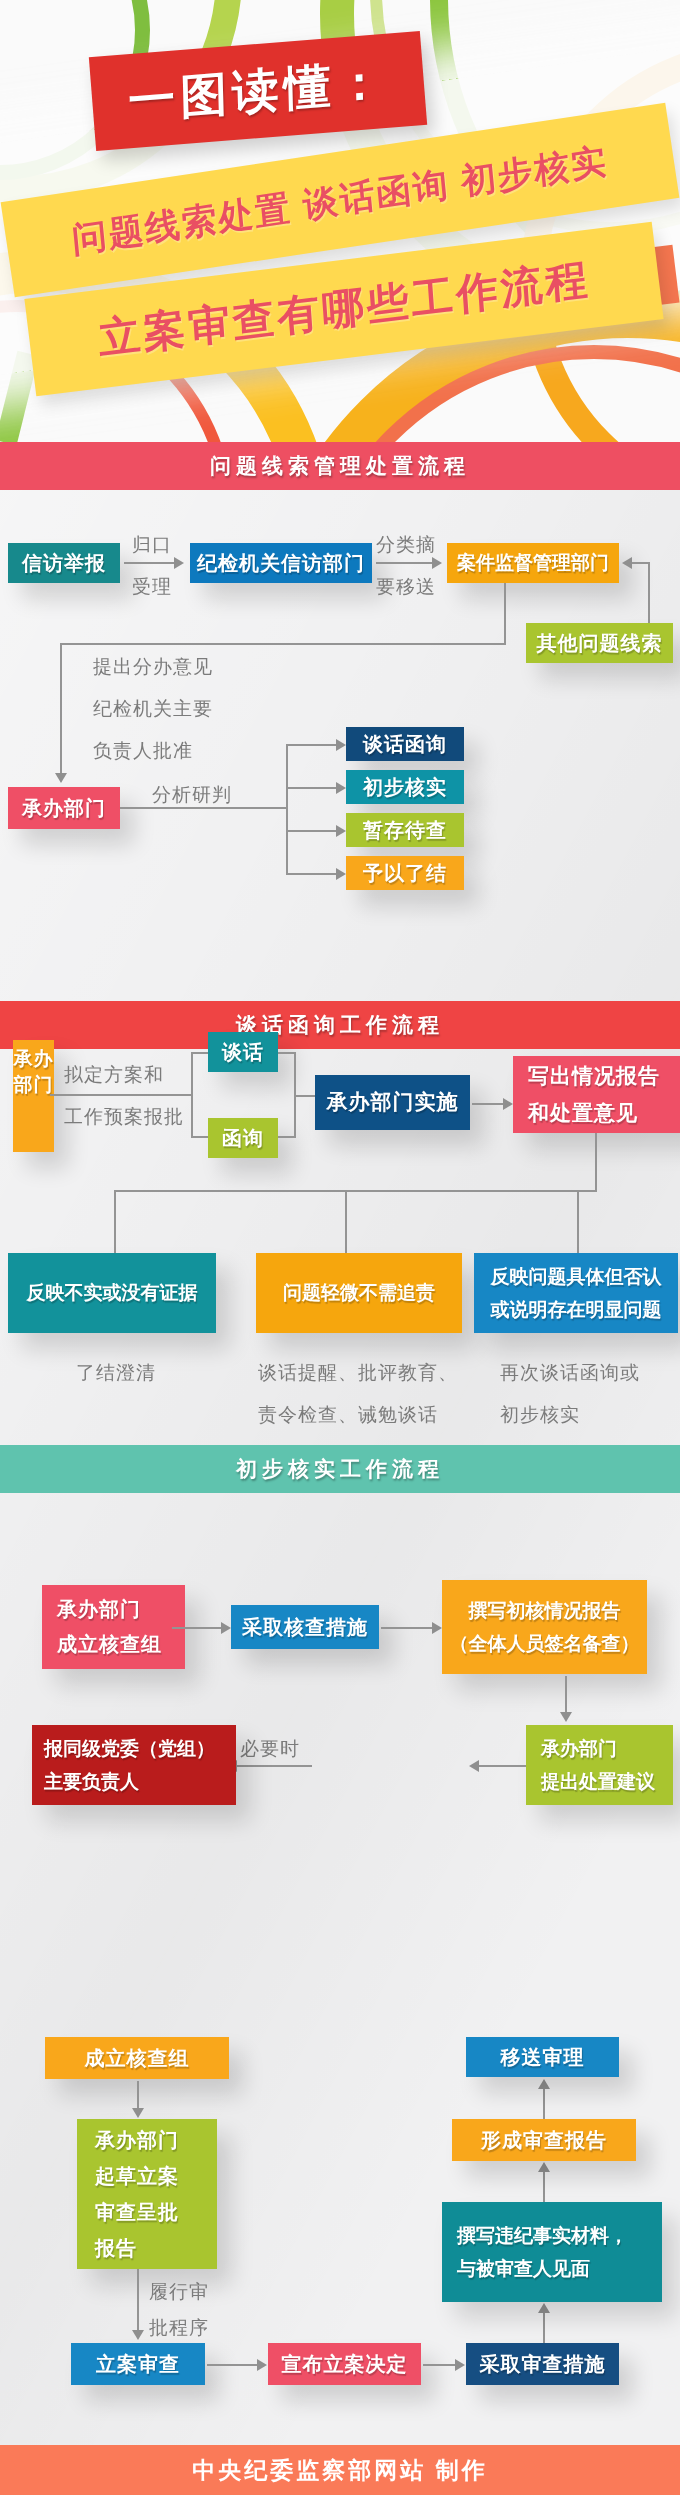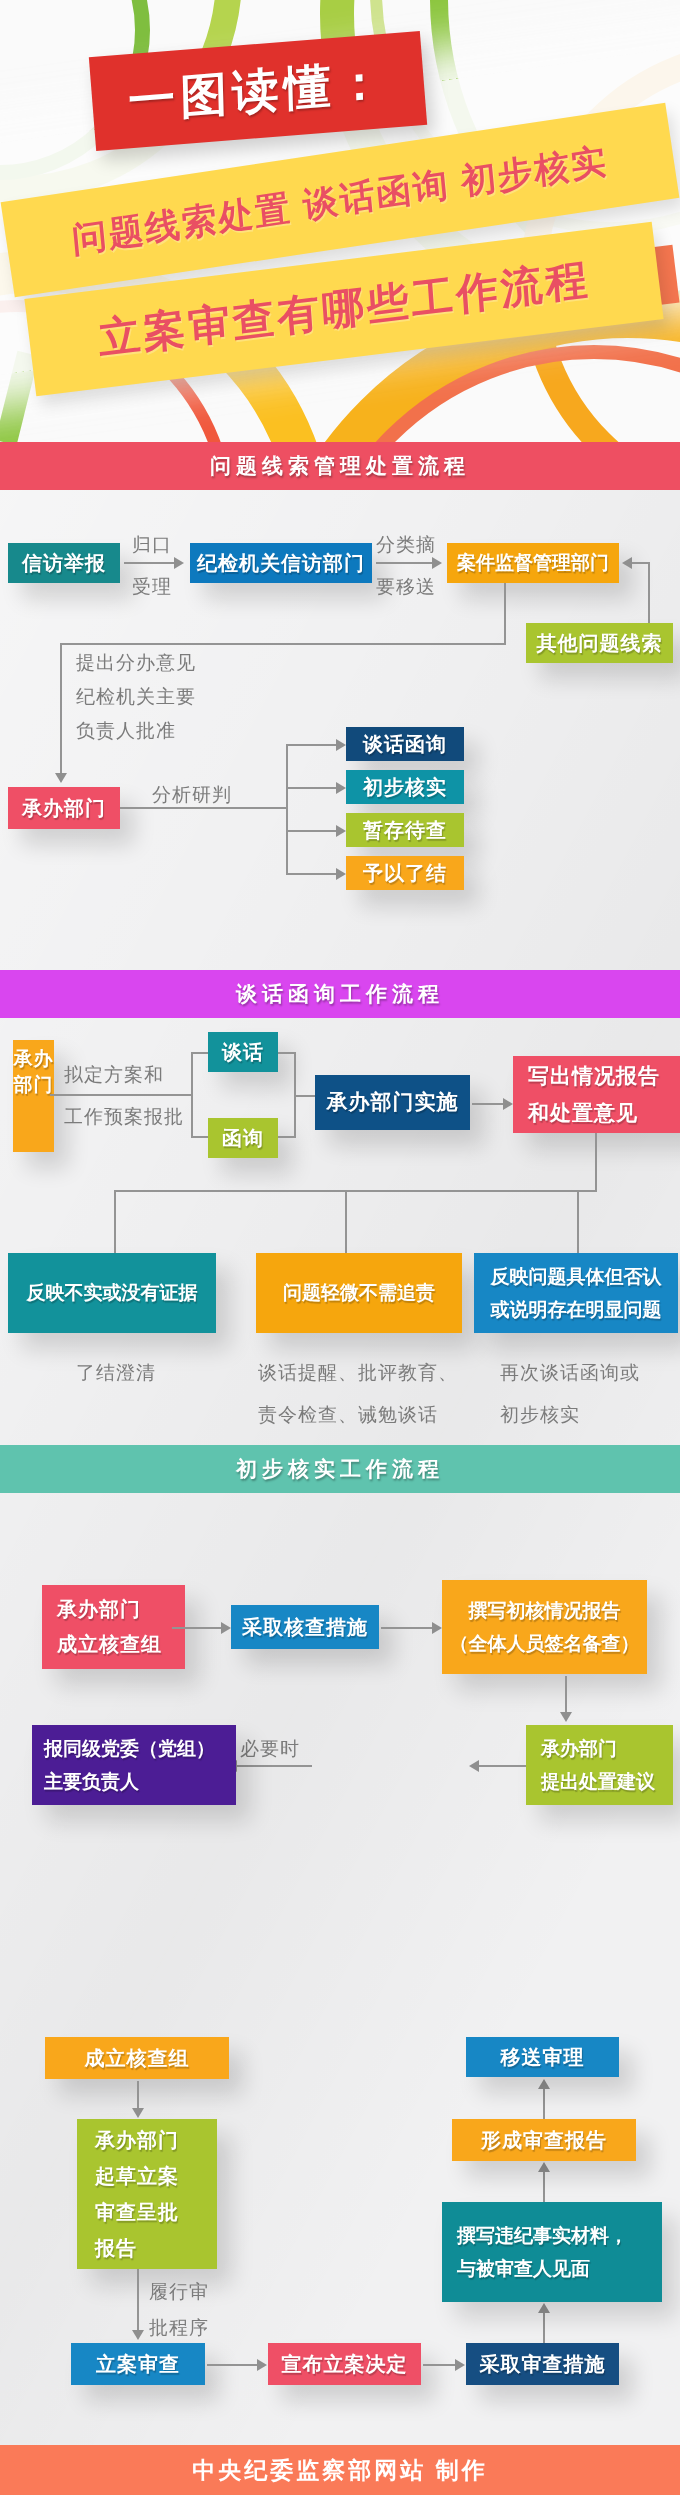--- a/index.html
+++ b/index.html
@@ -95,42 +95,42 @@
   <div class="bx small" style="left:447px;top:543px;width:172px;height:40px;background:#f6a60d;">案件监督管理部门</div>
   <i class="ar l" style="left:622px;top:557px;"></i>
   <i class="hl" style="left:632px;top:562px;width:18px;"></i>
   <i class="vl" style="left:648px;top:562px;height:61px;"></i>
   <div class="bx" style="left:526px;top:623px;width:147px;height:40px;background:#a9c52f;">其他问题线索</div>
 
   <i class="vl" style="left:504px;top:583px;height:60px;"></i>
   <i class="hl" style="left:60px;top:643px;width:446px;"></i>
   <i class="vl" style="left:60px;top:643px;height:130px;"></i>
   <i class="ar d" style="left:55px;top:773px;"></i>
-  <div class="note" style="left:76px;top:646px;line-height:34px;">提出分办意见
+  <div class="note" style="left:93px;top:646px;line-height:42px;">提出分办意见
 纪检机关主要
 负责人批准</div>
   <div class="bx" style="left:8px;top:787px;width:112px;height:42px;background:#ef4f66;">承办部门</div>
 
   <div class="note" style="left:152px;top:774px;">分析研判</div>
   <i class="hl" style="left:120px;top:807px;width:167px;"></i>
   <i class="vl" style="left:286px;top:744px;height:130px;"></i>
   <i class="hl" style="left:286px;top:744px;width:50px;"></i>
   <i class="ar r" style="left:336px;top:739px;"></i>
   <i class="hl" style="left:286px;top:787px;width:50px;"></i>
   <i class="ar r" style="left:336px;top:782px;"></i>
   <i class="hl" style="left:286px;top:830px;width:50px;"></i>
   <i class="ar r" style="left:336px;top:825px;"></i>
   <i class="hl" style="left:286px;top:873px;width:50px;"></i>
   <i class="ar r" style="left:336px;top:868px;"></i>
   <div class="bx" style="left:346px;top:727px;width:118px;height:34px;background:#114a7b;">谈话函询</div>
   <div class="bx" style="left:346px;top:770px;width:118px;height:34px;background:#0e93a6;">初步核实</div>
   <div class="bx" style="left:346px;top:813px;width:118px;height:34px;background:#a9c52f;">暂存待查</div>
   <div class="bx" style="left:346px;top:856px;width:118px;height:34px;background:#f9a71b;">予以了结</div>
 
-  <div class="banner" style="top:970px;background:#d946ef;">谈话函询工作流程</div>
+  <div class="banner" style="top:1001px;background:#ef4444;">谈话函询工作流程</div>
 
   <div class="bx vert" style="left:13px;top:1040px;width:41px;height:100px;background:#f9a71b;">承办部门</div>
   <div class="note" style="left:64px;top:1054px;">拟定方案和
 工作预案报批</div>
   <i class="hl" style="left:50px;top:1094px;width:142px;"></i>
   <i class="vl" style="left:191px;top:1052px;height:86px;"></i>
   <i class="hl" style="left:191px;top:1052px;width:17px;"></i>
   <i class="hl" style="left:191px;top:1136px;width:17px;"></i>
   <div class="bx" style="left:208px;top:1032px;width:70px;height:40px;background:#12929b;">谈话</div>
   <div class="bx" style="left:208px;top:1118px;width:70px;height:40px;background:#a9c52f;">函询</div>
@@ -172,21 +172,21 @@
 （全体人员签名备查）</div>
   <i class="vl" style="left:565px;top:1676px;height:36px;"></i>
   <i class="ar d" style="left:560px;top:1712px;"></i>
   <div class="bx left small" style="left:526px;top:1725px;width:132px;height:80px;background:#a9c52f;">承办部门
 提出处置建议</div>
   <i class="hl" style="left:479px;top:1765px;width:47px;"></i>
   <i class="ar l" style="left:469px;top:1760px;"></i>
   <div class="note" style="left:240px;top:1728px;">必要时</div>
   <i class="hl" style="left:237px;top:1765px;width:75px;"></i>
   <i class="ar l" style="left:227px;top:1760px;"></i>
-  <div class="bx left small" style="left:32px;top:1725px;width:192px;height:80px;background:#4c1d95;padding-left:12px;">报同级党委（党组）
+  <div class="bx left small" style="left:32px;top:1725px;width:192px;height:80px;background:#b91c1c;padding-left:12px;">报同级党委（党组）
 主要负责人</div>
 
 
   <div class="bx" style="left:45px;top:2037px;width:184px;height:42px;background:#f9a71b;">成立核查组</div>
   <i class="vl" style="left:137px;top:2081px;height:27px;"></i>
   <i class="ar d" style="left:132px;top:2108px;"></i>
   <div class="bx left" style="left:77px;top:2119px;width:122px;height:150px;background:#a9c52f;line-height:1.8;padding-left:18px;">承办部门
 起草立案
 审查呈批
 报告</div>

